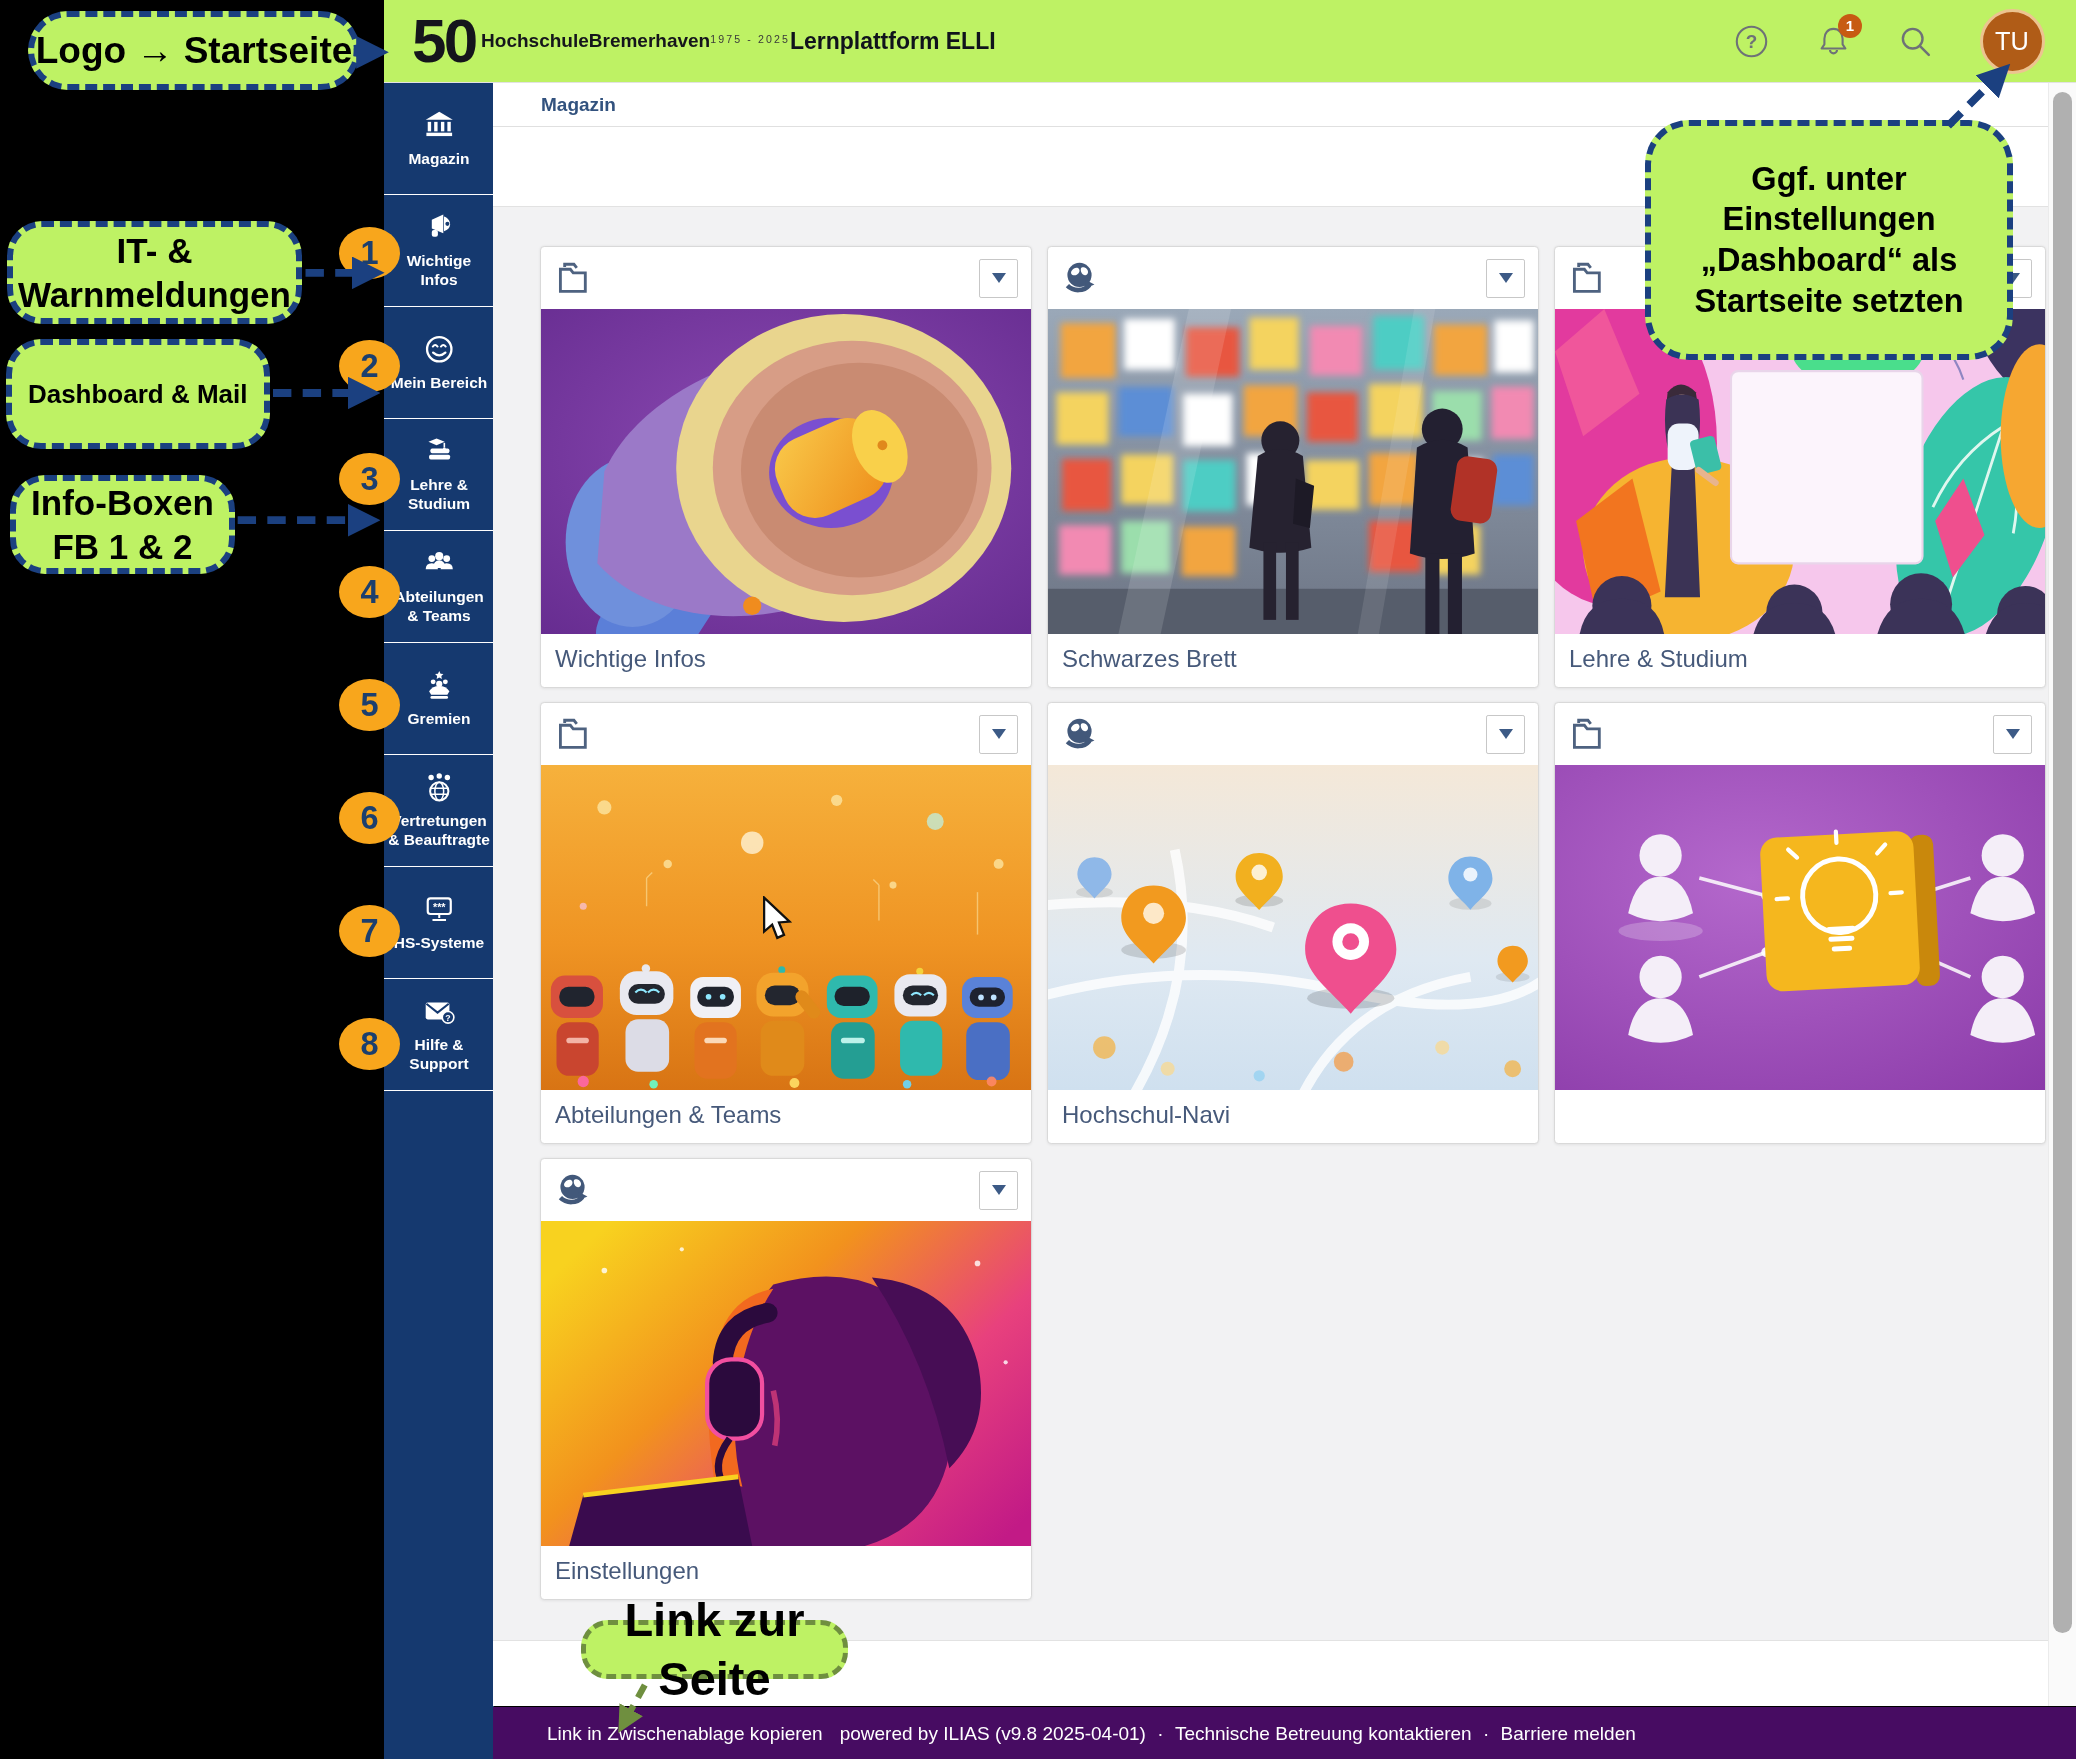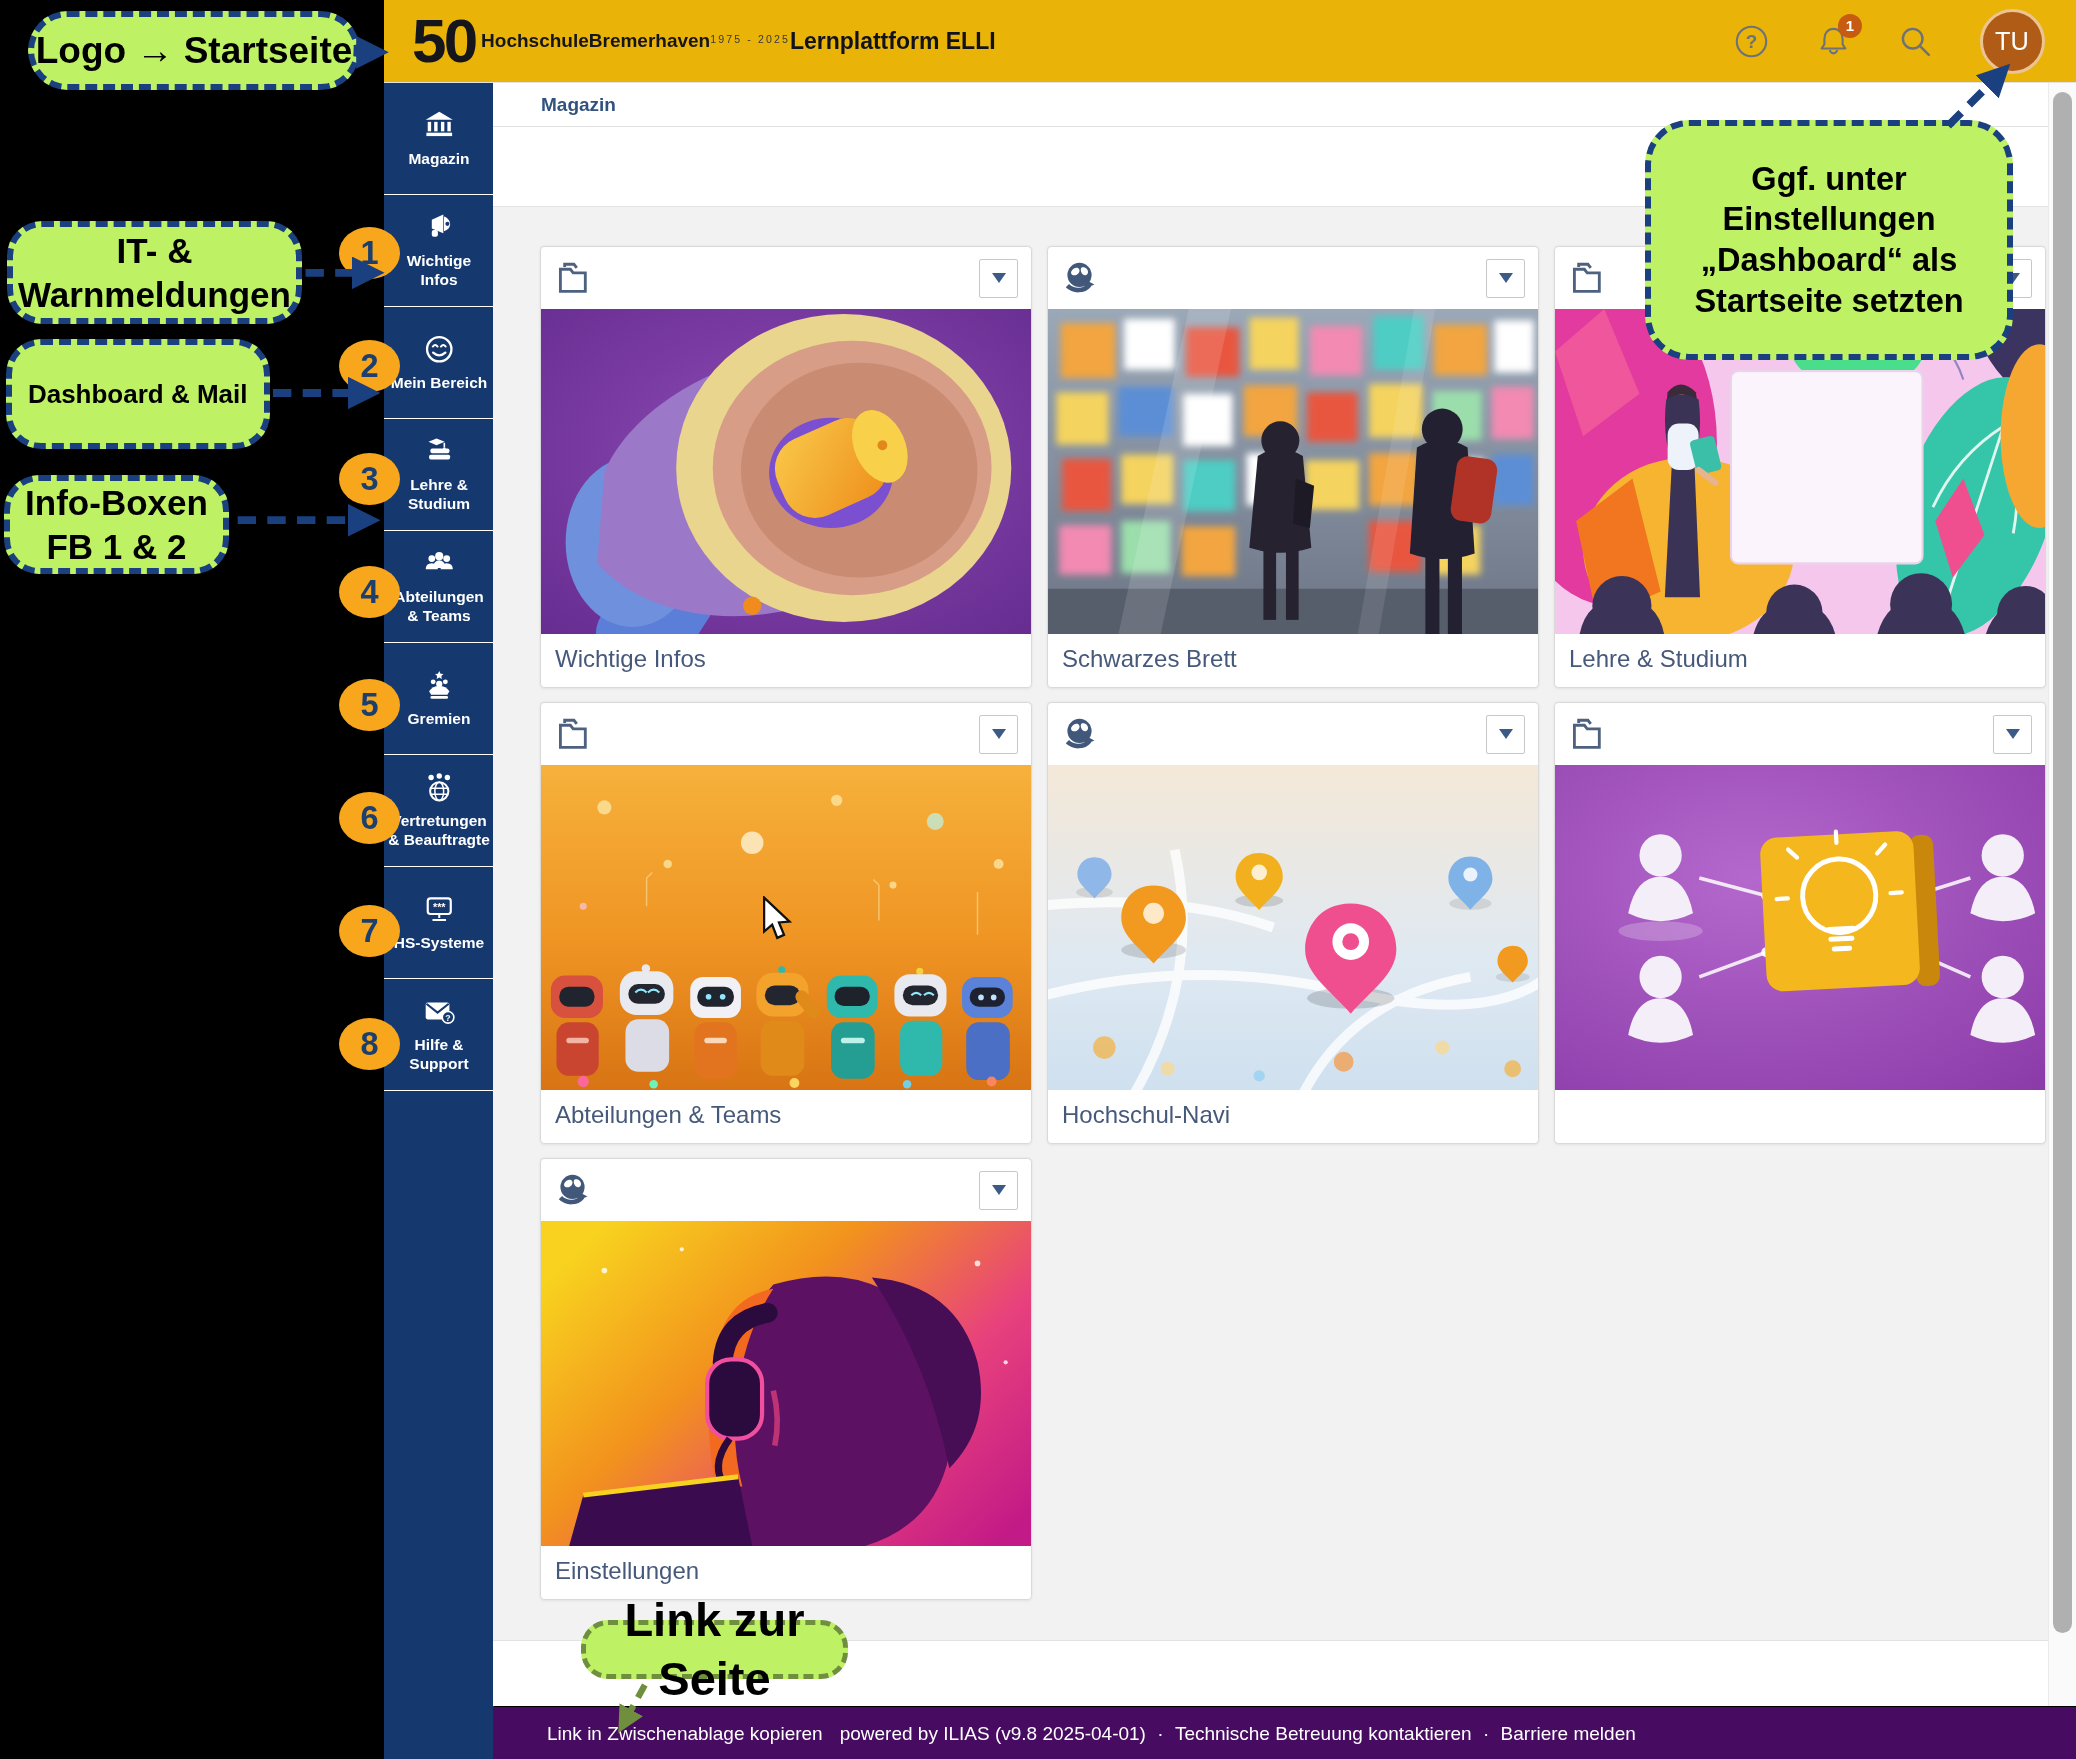--- a/index.html
+++ b/index.html
@@ -1,20 +1,20 @@
 <!DOCTYPE html>
 <html style="font-size:11.3px"><head>
 <meta charset="utf-8">
 <style>
   html,body{margin:0;padding:0;background:#000;}
   .stage{position:relative;width:2077px;height:1760px;background:#000;overflow:hidden;
          font-family:"Liberation Sans",sans-serif;}
 
   
-  .header{position:absolute;left:384px;top:0;width:1693px;height:83px;background:#eab308;
+  .header{position:absolute;left:384px;top:0;width:1693px;height:83px;background:#bef264;
           border-bottom:0.7px solid #e2e2e2;display:flex;align-items:center;padding-left:28px;box-sizing:border-box;}
   .logo{display:flex;align-items:center;gap:5.7px;cursor:pointer;}
   .logo-num{font-size:62px;font-weight:bold;color:#15151c;line-height:1;letter-spacing:-2.8px;}
   .logo-col{display:flex;flex-direction:row;line-height:1.02;}
   .logo-col .l1,.logo-col .l2{font-size:19px;font-weight:bold;color:#15151c;}
   .logo-col .yrs{font-size:10.6px;color:#3a3a3a;letter-spacing:2.1px;margin-top:2.8px;}
   .app-title{font-size:23px;font-weight:bold;color:#10131c;}
   .hicons{margin-left:auto;display:flex;align-items:center;gap:47px;padding-right:32.5px;}
   .hicon{width:35px;height:35px;cursor:pointer;position:relative;}
   .bell-badge{position:absolute;right:-11.3px;top:-10px;width:24px;height:24px;border-radius:50%;
@@ -206,21 +206,21 @@
   <div class="badge" style="top:453px">3</div>
   <div class="badge" style="top:566px">4</div>
   <div class="badge" style="top:679px">5</div>
   <div class="badge" style="top:792px">6</div>
   <div class="badge" style="top:905px">7</div>
   <div class="badge" style="top:1018px">8</div>
 
   <div class="co" style="left:28px;top:11.3px;width:332px;height:79px;font-size:37px;border-radius:40px;">Logo → Startseite</div>
   <div class="co" style="left:7px;top:221px;width:295px;height:103px;font-size:35px;">IT- &amp; Warnmeldungen</div>
   <div class="co" style="left:5.7px;top:339px;width:264px;height:110px;font-size:26px;">Dashboard &amp; Mail</div>
-  <div class="co" style="left:4px;top:475px;width:225px;height:99px;font-size:35px;">Info-Boxen FB 1 &amp; 2</div>
+  <div class="co" style="left:10px;top:475px;width:225px;height:99px;font-size:35px;">Info-Boxen FB 1 &amp; 2</div>
   <div class="co" style="left:1645px;top:120px;width:368px;height:240px;font-size:32.5px;border-radius:44px;padding:0 21px;">Ggf. unter Einstellungen „Dashboard“ als Startseite setzten</div>
   <div class="co co-green" style="left:581px;top:1620px;width:267px;height:59px;font-size:47px;">Link zur Seite</div>
 
   <div class="content">
     <div class="crumbbar">
       <span class="crumb">Magazin</span>
     </div>
     <div class="grayband"></div>
 
     <div class="cards">

